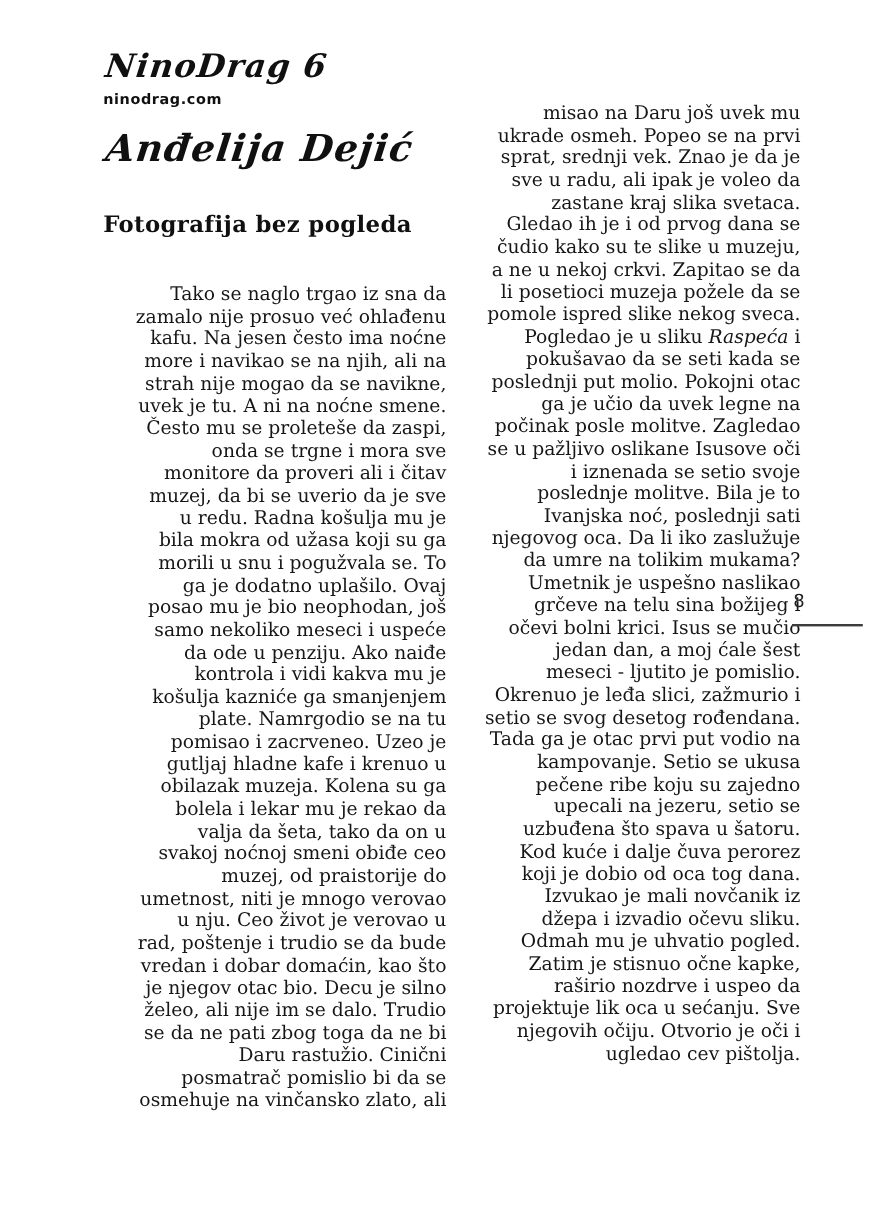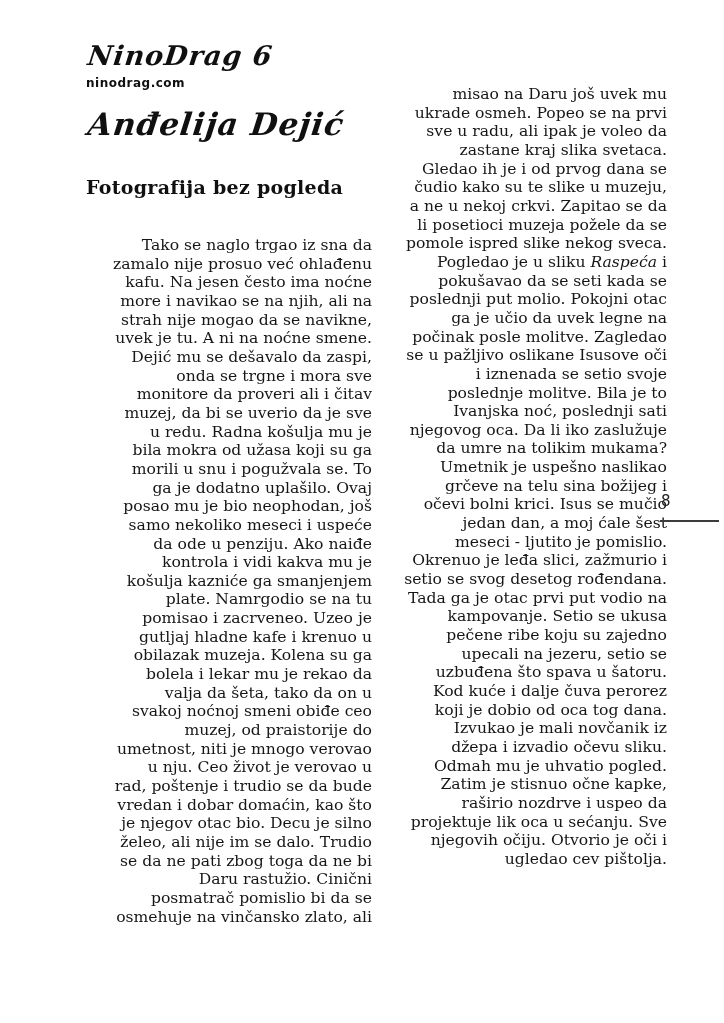--- a/index.html
+++ b/index.html
@@ -99,21 +99,21 @@
 
   <h1 class="title">Fotografija bez pogleda</h1>
 
   <div class="col col-left">
       <div class="tline">Tako se naglo trgao iz sna da</div>
       <div class="tline">zamalo nije prosuo već ohlađenu</div>
       <div class="tline">kafu. Na jesen često ima noćne</div>
       <div class="tline">more i navikao se na njih, ali na</div>
       <div class="tline">strah nije mogao da se navikne,</div>
       <div class="tline">uvek je tu. A ni na noćne smene.</div>
-      <div class="tline">Dejić mu se dešavalo da zaspi,</div>
+      <div class="tline">Često mu se proleteše da zaspi,</div>
       <div class="tline">onda se trgne i mora sve</div>
       <div class="tline">monitore da proveri ali i čitav</div>
       <div class="tline">muzej, da bi se uverio da je sve</div>
       <div class="tline">u redu. Radna košulja mu je</div>
       <div class="tline">bila mokra od užasa koji su ga</div>
       <div class="tline">morili u snu i pogužvala se. To</div>
       <div class="tline">ga je dodatno uplašilo. Ovaj</div>
       <div class="tline">posao mu je bio neophodan, još</div>
       <div class="tline">samo nekoliko meseci i uspeće</div>
       <div class="tline">da ode u penziju. Ako naiđe</div>
@@ -135,20 +135,21 @@
       <div class="tline">želeo, ali nije im se dalo. Trudio</div>
       <div class="tline">se da ne pati zbog toga da ne bi</div>
       <div class="tline">Daru rastužio. Cinični</div>
       <div class="tline">posmatrač pomislio bi da se</div>
       <div class="tline">osmehuje na vinčansko zlato, ali</div>
     </div>
 
   <div class="col col-right">
       <div class="tline">misao na Daru još uvek mu</div>
       <div class="tline">ukrade osmeh. Popeo se na prvi</div>
+      <div class="tline">sprat, srednji vek. Znao je da je</div>
       <div class="tline">sve u radu, ali ipak je voleo da</div>
       <div class="tline">zastane kraj slika svetaca.</div>
       <div class="tline">Gledao ih je i od prvog dana se</div>
       <div class="tline">čudio kako su te slike u muzeju,</div>
       <div class="tline">a ne u nekoj crkvi. Zapitao se da</div>
       <div class="tline">li posetioci muzeja požele da se</div>
       <div class="tline">pomole ispred slike nekog sveca.</div>
       <div class="tline">Pogledao je u sliku <em>Raspeća</em> i</div>
       <div class="tline">pokušavao da se seti kada se</div>
       <div class="tline">poslednji put molio. Pokojni otac</div>

